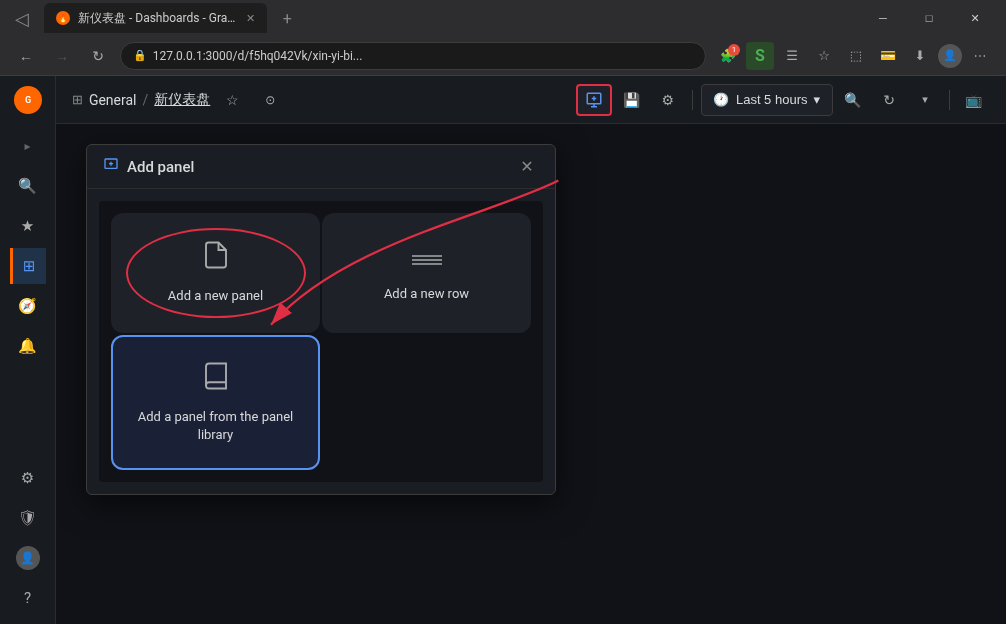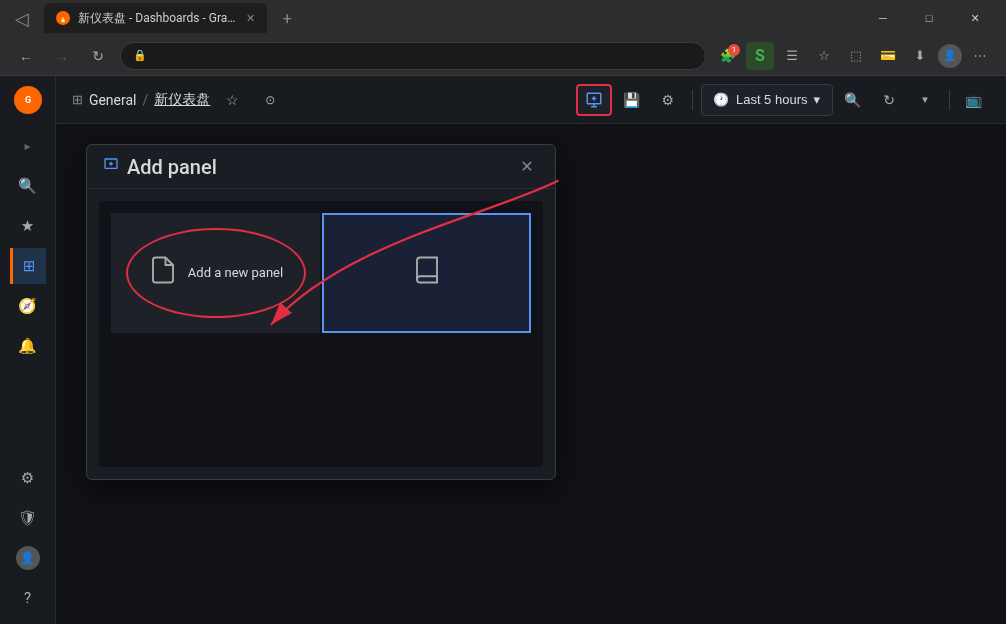--- a/index.html
+++ b/index.html
@@ -328,21 +328,21 @@
       align-items: center;
       padding: 0 16px;
       border-bottom: 1px solid #2c2c2c;
       gap: 8px;
     }
     .modal-title-icon {
       color: #5794f2;
       font-size: 14px;
     }
     .modal-title {
-      font-size: 20px;
+      font-size: 15px;
       font-weight: 500;
       color: #d8d9da;
     }
     .modal-close {
       margin-left: auto;
       color: #888;
       cursor: pointer;
       font-size: 16px;
       width: 24px;
       height: 24px;
@@ -356,24 +356,24 @@
       grid-template-columns: 1fr 1fr;
       gap: 2px;
       padding: 12px;
       background: #111217;
       margin: 12px;
       border-radius: 4px;
     }
 
     .panel-option {
       background: #1e2128;
-      border-radius: 0;
+      border-radius: 12px;
       padding: 24px 24px;
       display: flex;
-      flex-direction: row;
+      flex-direction: column;
       align-items: center;
       justify-content: center;
       gap: 10px;
       cursor: pointer;
       min-height: 120px;
       position: relative;
       border: 1px solid transparent;
     }
     .panel-option-icon {
       font-size: 28px;
@@ -443,20 +443,21 @@
     <div class="win-ctrl close">✕</div>
   </div>
 </div>
 
 <div class="browser-nav">
   <div class="nav-btn">←</div>
   <div class="nav-btn" style="color:#555;">→</div>
   <div class="nav-btn">↻</div>
   <div class="address-bar">
     <span class="address-icon">🔒</span>
+    <span>127.0.0.1:3000/d/f5hq042Vk/xin-yi-bi...</span>
   </div>
   <div class="nav-right-icons">
     <div class="nav-icon-btn" style="position:relative;">
       <span>🧩</span>
       <span class="notification-badge">1</span>
     </div>
     <div class="nav-icon-btn" style="background:#2a4a2a; color:#4caf50; font-size:16px; font-weight:bold;">S</div>
     <div class="nav-icon-btn">☰</div>
     <div class="nav-icon-btn">☆</div>
     <div class="nav-icon-btn">⬚</div>
@@ -571,28 +572,39 @@
               <svg width="30" height="30" viewBox="0 0 24 24" fill="none" stroke="#aaa" stroke-width="1.5">
                 <path d="M14 2H6a2 2 0 00-2 2v16a2 2 0 002 2h12a2 2 0 002-2V8z"></path>
                 <polyline points="14 2 14 8 20 8"></polyline>
               </svg>
             </span>
             <span class="panel-option-label">Add a new panel</span>
 
             <div class="panel-option-oval"></div>
           </div>
 
+          <div class="panel-option">
+            <span class="panel-option-icon">
+              <svg width="30" height="16" viewBox="0 0 30 16" fill="none" stroke="#aaa" stroke-width="1.5">
+                <line x1="0" y1="4" x2="30" y2="4"></line>
+                <line x1="0" y1="8" x2="30" y2="8"></line>
+                <line x1="0" y1="12" x2="30" y2="12"></line>
+              </svg>
+            </span>
+            <span class="panel-option-label">Add a new row</span>
+          </div>
 
           <div class="panel-option panel-option-selected">
             <span class="panel-option-icon">
               <svg width="30" height="30" viewBox="0 0 24 24" fill="none" stroke="#aaa" stroke-width="1.5">
                 <path d="M4 19.5A2.5 2.5 0 016.5 17H20"></path>
                 <path d="M6.5 2H20v20H6.5A2.5 2.5 0 014 19.5v-15A2.5 2.5 0 016.5 2z"></path>
               </svg>
             </span>
+            <span class="panel-option-label">Add a panel from the panel library</span>
           </div>
 
           <div class="panel-option" style="opacity:0; pointer-events:none;"></div>
         </div>
       </div>
 
       <svg class="annotation-overlay" viewBox="0 0 950 548" xmlns="http://www.w3.org/2000/svg">
 
         <defs>
           <marker id="arrowhead" markerWidth="10" markerHeight="7" refX="10" refY="3.5" orient="auto">

